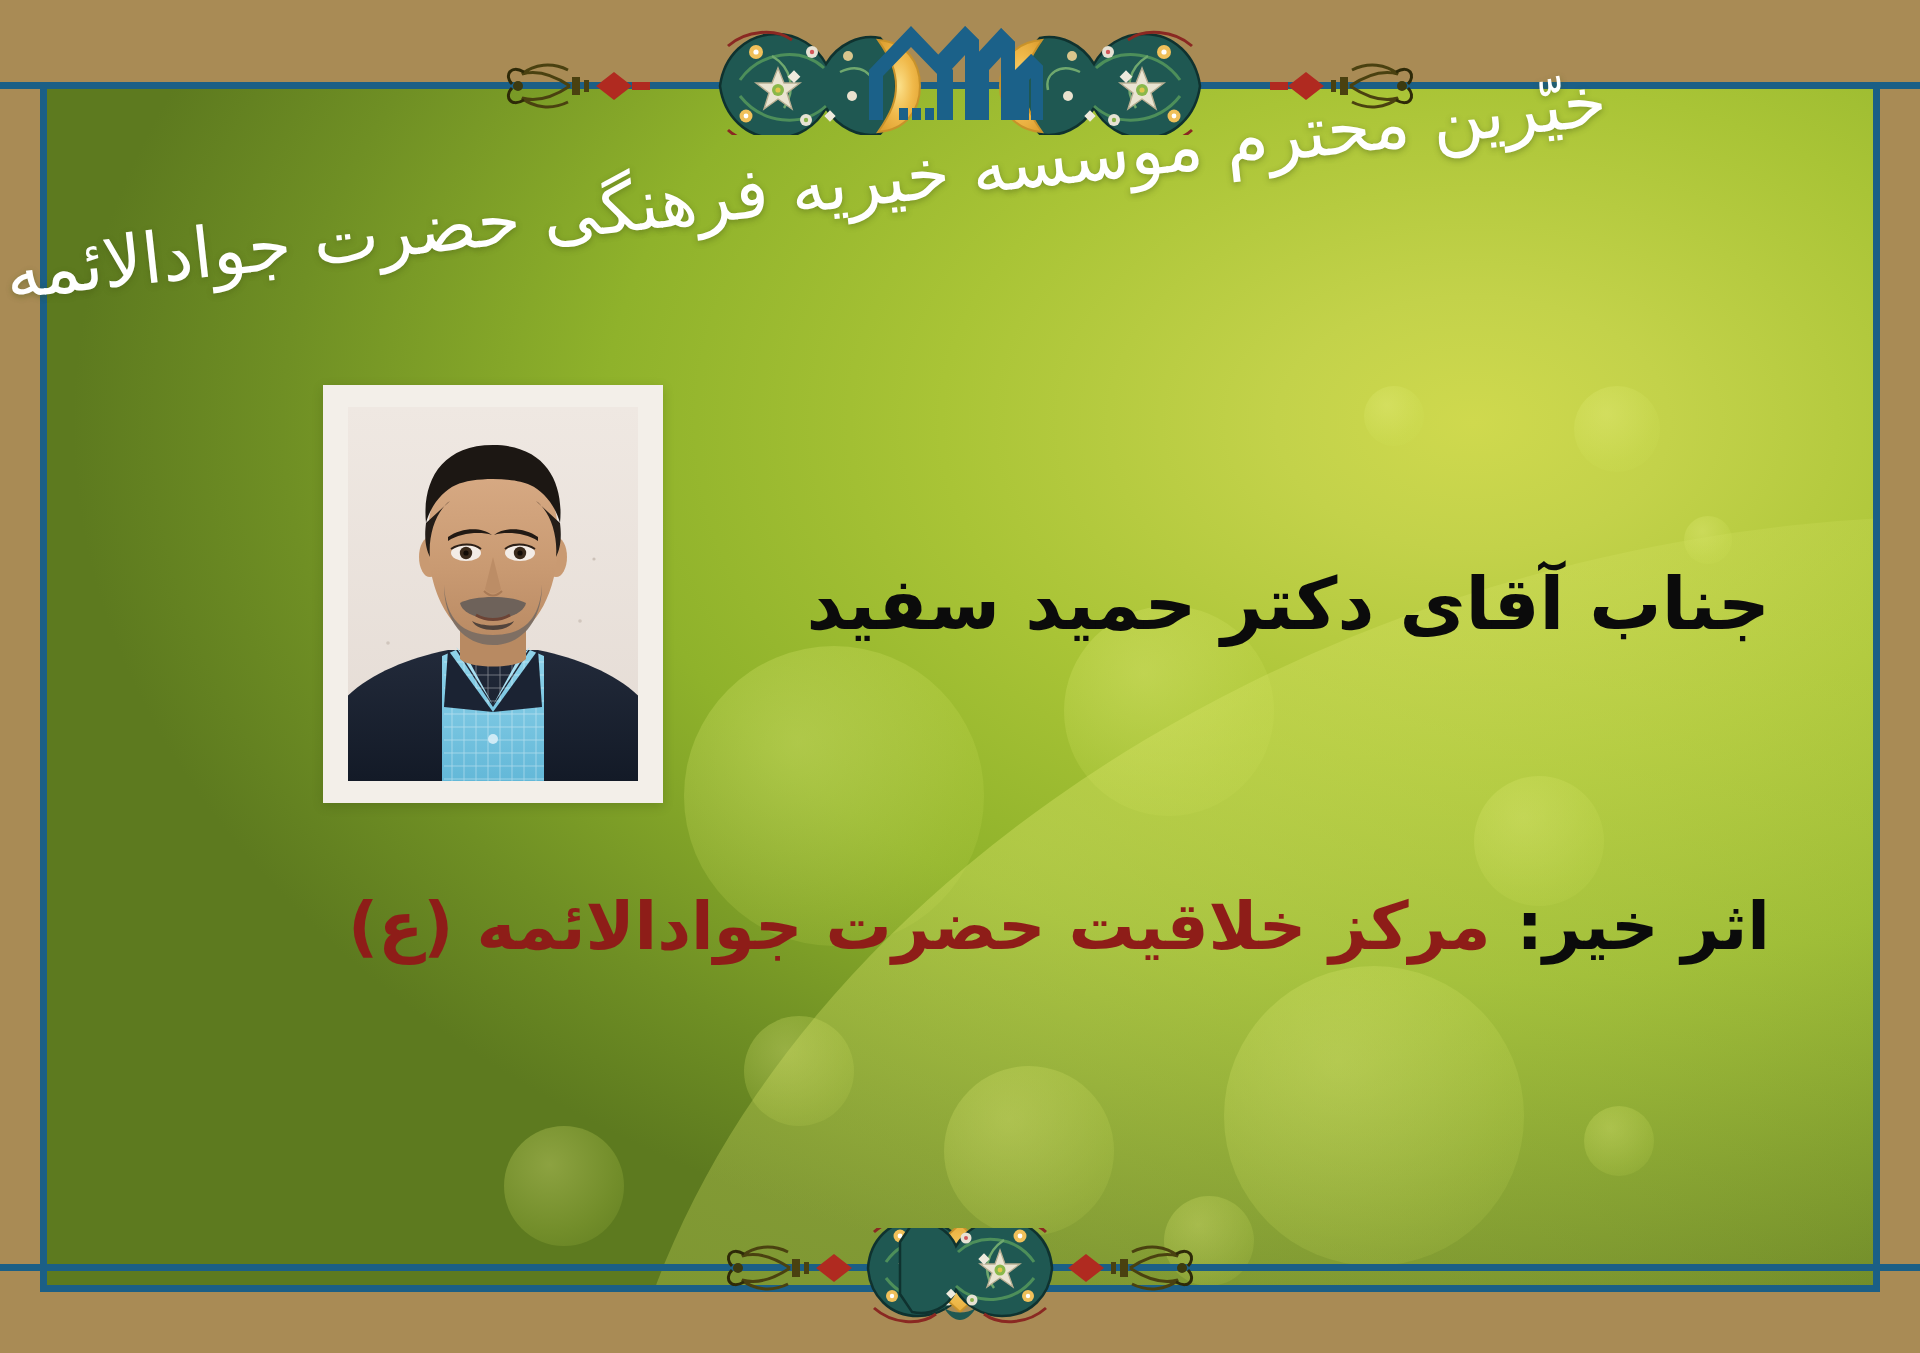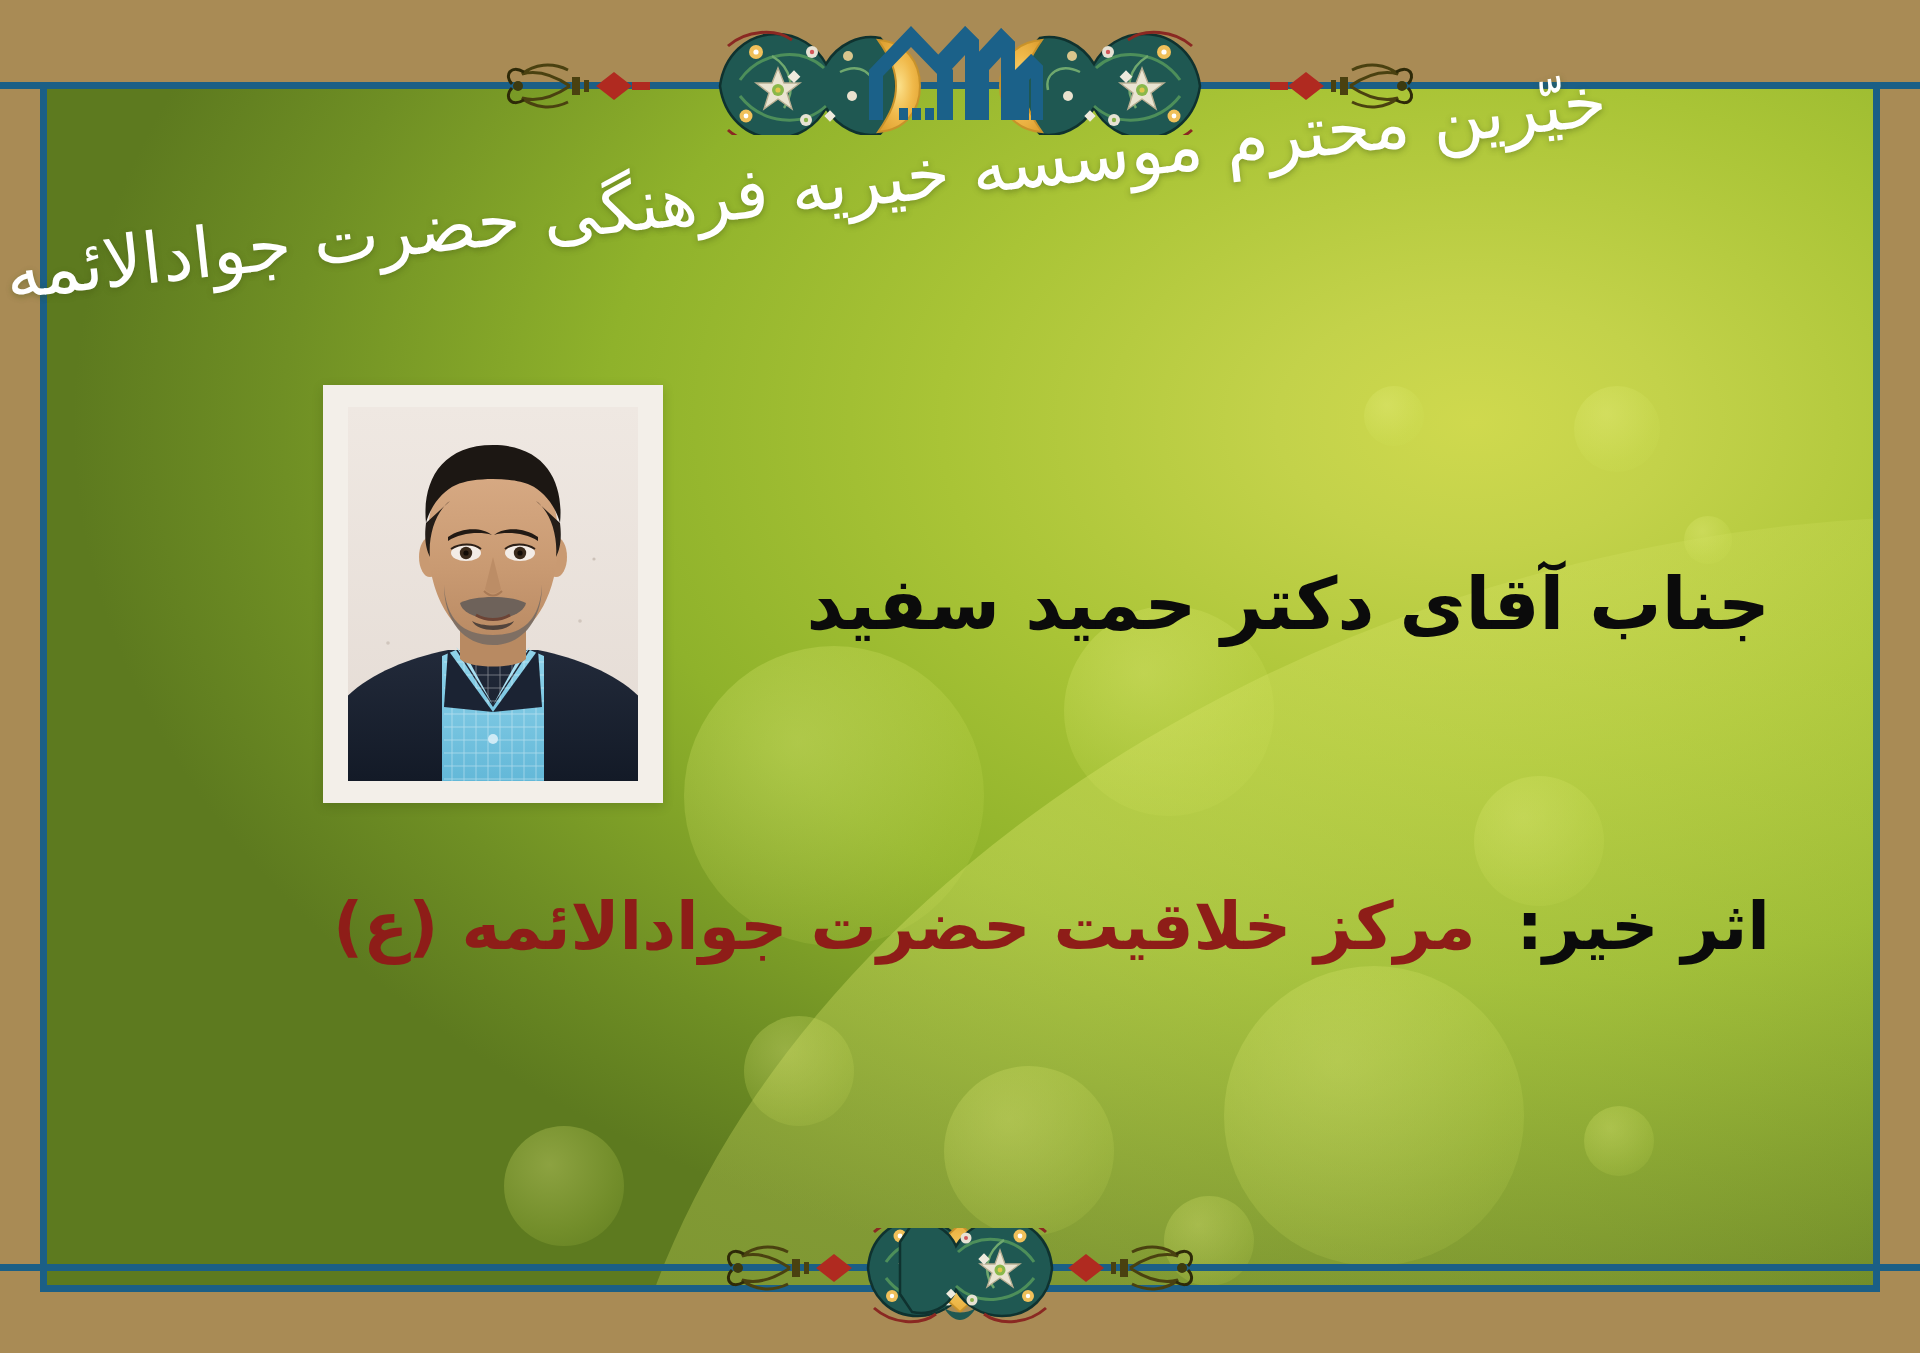--- a/index.html
+++ b/index.html
@@ -113,21 +113,21 @@
   
   .donation{
     position:absolute;z-index:6;
     right:150px;top:888px;
     direction:rtl;text-align:right;
     white-space:nowrap;
     font-size:66px;font-weight:700;
     letter-spacing:-1px;
   }
   .donation .lbl{color:#0b0b0b;margin-top:16px;}
-  .donation .val{color:#8e1d18;margin-right:18px;}
+  .donation .val{color:#8e1d18;margin-right:3px;}
 
   
   .logo{
     position:absolute;z-index:6;
     left:50%;top:8px;transform:translateX(-50%);
     width:190px;height:122px;
   }
 </style>
 </head>
 <body>

